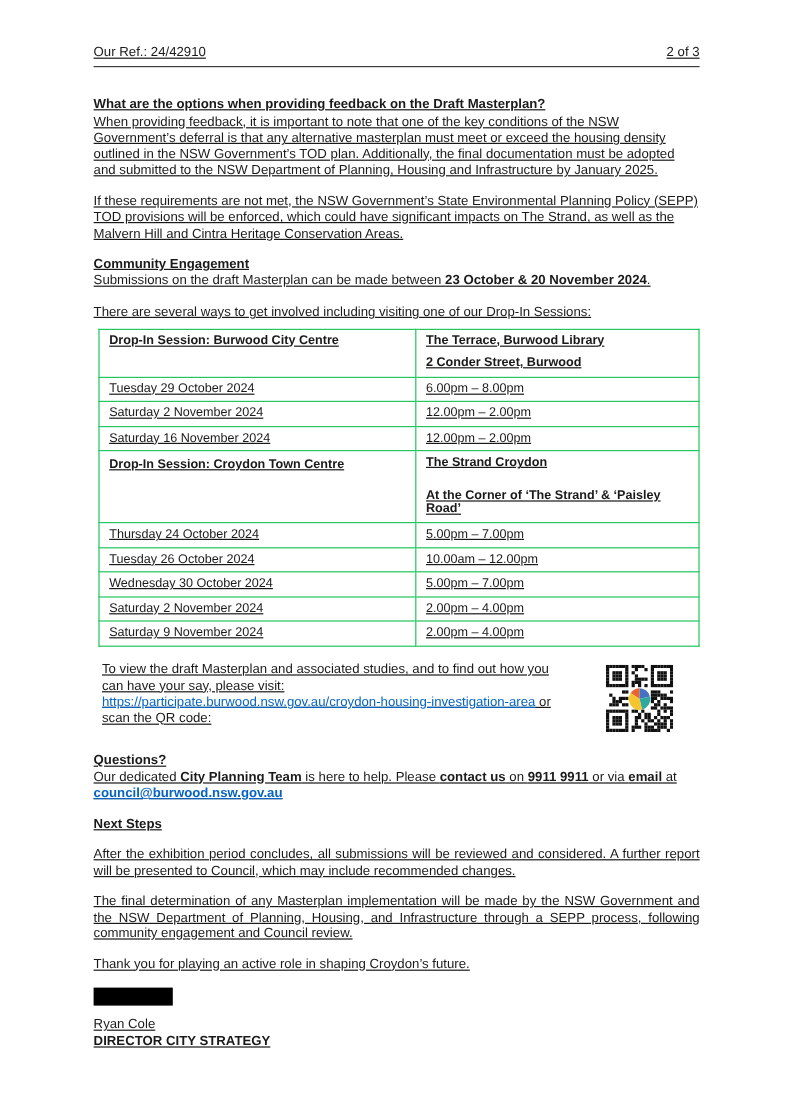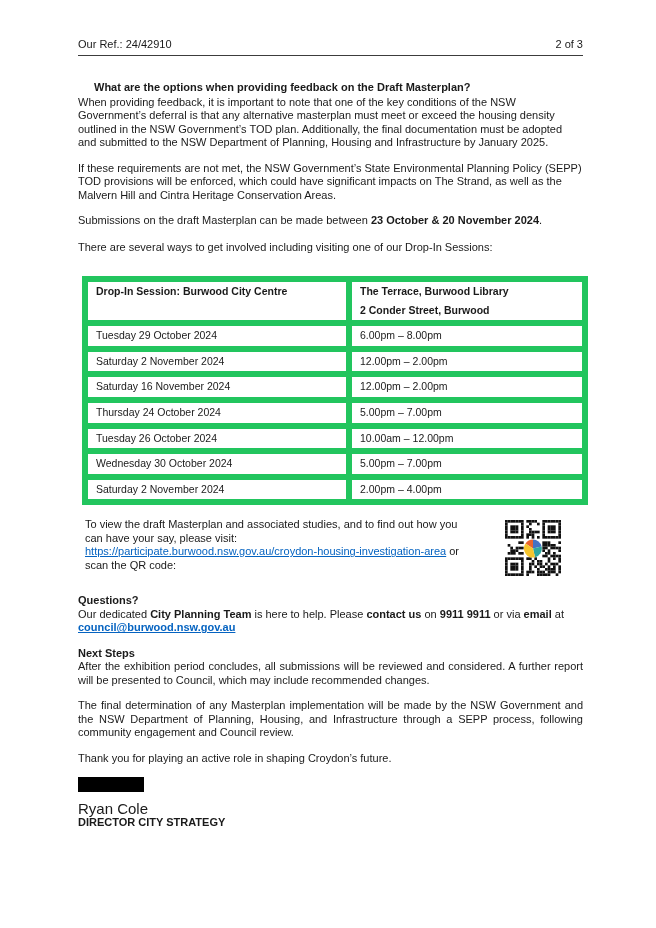--- a/index.html
+++ b/index.html
@@ -8,45 +8,46 @@
     width: 656px; height: 928px;
     font-family: "Liberation Sans", "DejaVu Sans", sans-serif;
     color: #1a1a1a;
     position: relative;
     overflow: hidden;
   }
   .page {
     position: absolute; inset: 0;
     padding: 38px 73px 0 78px;
     background: #fff;
+    text-decoration: underline;
   }
   
   .doc-header {
     display: flex; justify-content: space-between; align-items: flex-end;
     font-size: 11px; line-height: 13px;
     border-bottom: 1.5px solid #3c3c3c;
     padding-bottom: 4px;
     margin-bottom: 25px;
   }
   
   .h { font-weight: bold; font-size: 11px; line-height: 13.5px; }
   p, .para { font-size: 11px; line-height: 13.5px; margin: 0 0 12px 0; }
-  .just { text-align: justify; }
+  .just { text-align: justify; margin-top: 12px; }
   b, .b { font-weight: bold; }
   a.lnk { color: #0563c1; text-decoration: underline; }
   .nowrap { white-space: nowrap; }
   
   table.sessions {
     border-collapse: collapse;
     margin: 0 0 13px 4px;
     width: 500px;
     table-layout: fixed;
   }
   table.sessions td {
-    border: 6px solid #22c55e;
+    border: 1px solid #22c55e;
     font-size: 10.5px;
     line-height: 11.6px;
     padding: 4px 8px;
     vertical-align: top;
     overflow: hidden;
   }
   td.sec-title { font-weight: bold; vertical-align: middle; }
   td.sec-title.top { vertical-align: top; padding-top: 6px; }
   td.venue { font-weight: bold; padding-top: 5px; padding-bottom: 5px; }
   .venue-line2 { margin-top: 7px; }
@@ -54,41 +55,42 @@
   tr.hdr1 td { height: 40px; }
   tr.hdr2 td { height: 52px; }
   
   .qr-block { position: relative; min-height: 62px; margin-bottom: 14px; }
   .qr-text { width: 432px; padding-left: 7px; font-size: 11px; line-height: 13.5px; }
   .qr-img { position: absolute; top: 2px; right: 22px; width: 56px; height: 56px; }
   .qr-img svg { display: block; }
   .qr-logo { position: absolute; left: 18px; top: 17.5px; width: 20px; height: 21px; }
   
   .redaction { width: 66px; height: 15px; background: #000; margin: 9px 0 10px 0; }
-  .sig-name { font-size: 15px; line-height: 13.5px; }
+  .sig-name { font-size: 11px; line-height: 13.5px; }
   .sig-title { font-size: 11px; line-height: 13.5px; font-weight: bold; }
   .mt14 { margin-top: 14px; }
-  .mb1 { margin-bottom: 1px; margin-left: 16px; }
-  .mb6 { margin-bottom: 22px; }
+  .mb1 { margin-bottom: 1px; }
+  .mb6 { margin-bottom: 6px; }
   .mb13 { margin-bottom: 13px; }
 </style>
 </head>
 <body>
 
 <div class="page">
 
   <div class="doc-header">
     <span>Our Ref.: 24/42910</span>
     <span>2 of 3</span>
   </div>
 
   <div class="h mb1">What are the options when providing feedback on the Draft Masterplan?</div>
   <p>When providing feedback, it is important to note that one of the key conditions of the NSW Government’s deferral is that any alternative masterplan must meet or exceed the housing density outlined in the NSW Government’s TOD plan. Additionally, the final documentation must be adopted and submitted to the NSW Department of Planning, Housing and Infrastructure by January 2025.</p>
   <p>If these requirements are not met, the NSW Government’s State Environmental Planning Policy (SEPP) TOD provisions will be enforced, which could have significant impacts on The Strand, as well as the Malvern Hill and Cintra Heritage Conservation Areas.</p>
 
+  <div class="h">Community Engagement</div>
   <p class="mb13"><span>Submissions on the draft Masterplan can be made between </span><b>23 October &amp; 20 November 2024</b><span>.</span></p>
 
   <p class="mb6">There are several ways to get involved including visiting one of our Drop-In Sessions:</p>
 
   <table class="sessions">
     <colgroup>
         <col style="width:264px">
         <col style="width:236px">
       </colgroup>
     <tbody>
@@ -104,34 +106,45 @@
           <td>6.00pm – 8.00pm</td>
         </tr>
     <tr>
           <td>Saturday 2 November 2024</td>
           <td>12.00pm – 2.00pm</td>
         </tr>
     <tr>
           <td>Saturday 16 November 2024</td>
           <td>12.00pm – 2.00pm</td>
         </tr>
+    <tr class="hdr2">
+      <td class="sec-title top">Drop-In Session: Croydon Town Centre</td>
+      <td class="venue">
+        <div>The Strand Croydon</div>
+        <div class="venue-line2 lg">At the Corner of  ‘The Strand’ &amp; ‘Paisley Road’</div>
+      </td>
+    </tr>
     <tr>
           <td>Thursday 24 October 2024</td>
           <td>5.00pm – 7.00pm</td>
         </tr>
     <tr>
           <td>Tuesday 26 October 2024</td>
           <td>10.00am – 12.00pm</td>
         </tr>
     <tr>
           <td>Wednesday 30 October 2024</td>
           <td>5.00pm – 7.00pm</td>
         </tr>
     <tr>
           <td>Saturday 2 November 2024</td>
+          <td>2.00pm – 4.00pm</td>
+        </tr>
+    <tr>
+          <td>Saturday 9 November 2024</td>
           <td>2.00pm – 4.00pm</td>
         </tr>
   </tbody>
     </table>
 
   <div class="qr-block">
     <div class="qr-text">
       <span>To view the draft Masterplan and associated studies, and to find out how you</span><br>
       <span>can have your say, please visit:</span><br>
       <a class="lnk nowrap" href="#">https://participate.burwood.nsw.gov.au/croydon-housing-investigation-area</a><span> or</span><br>

